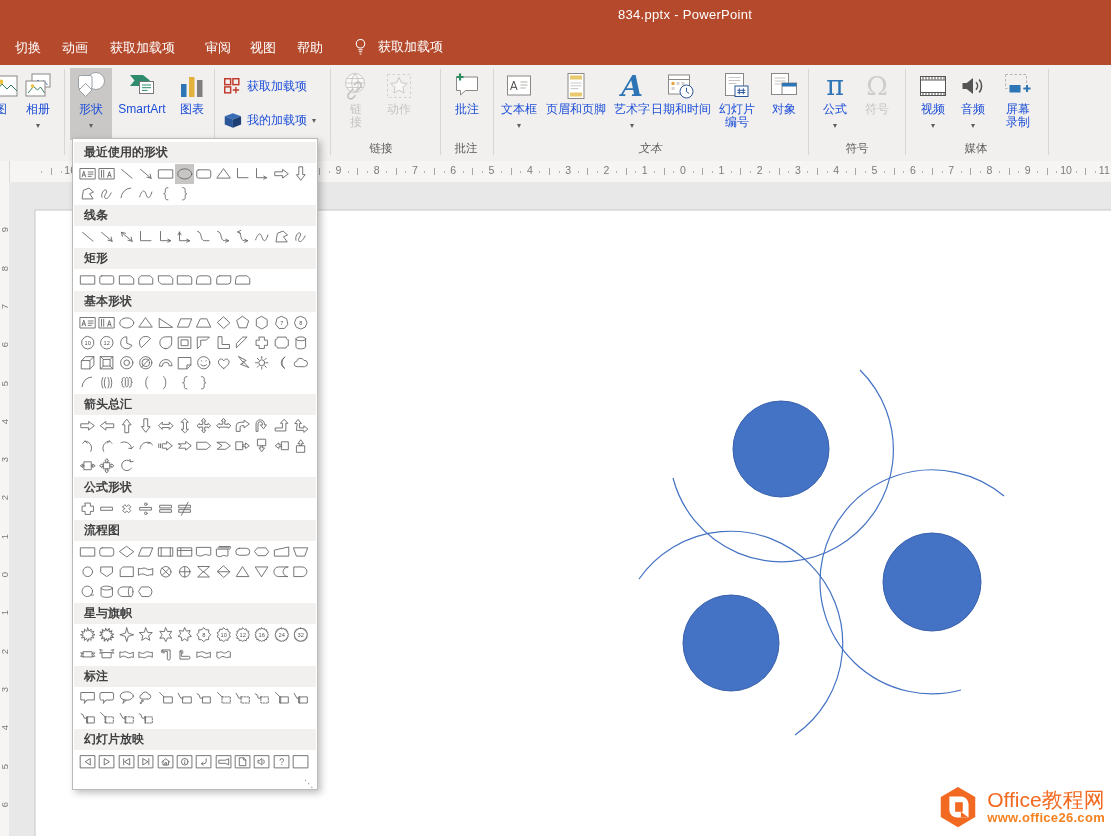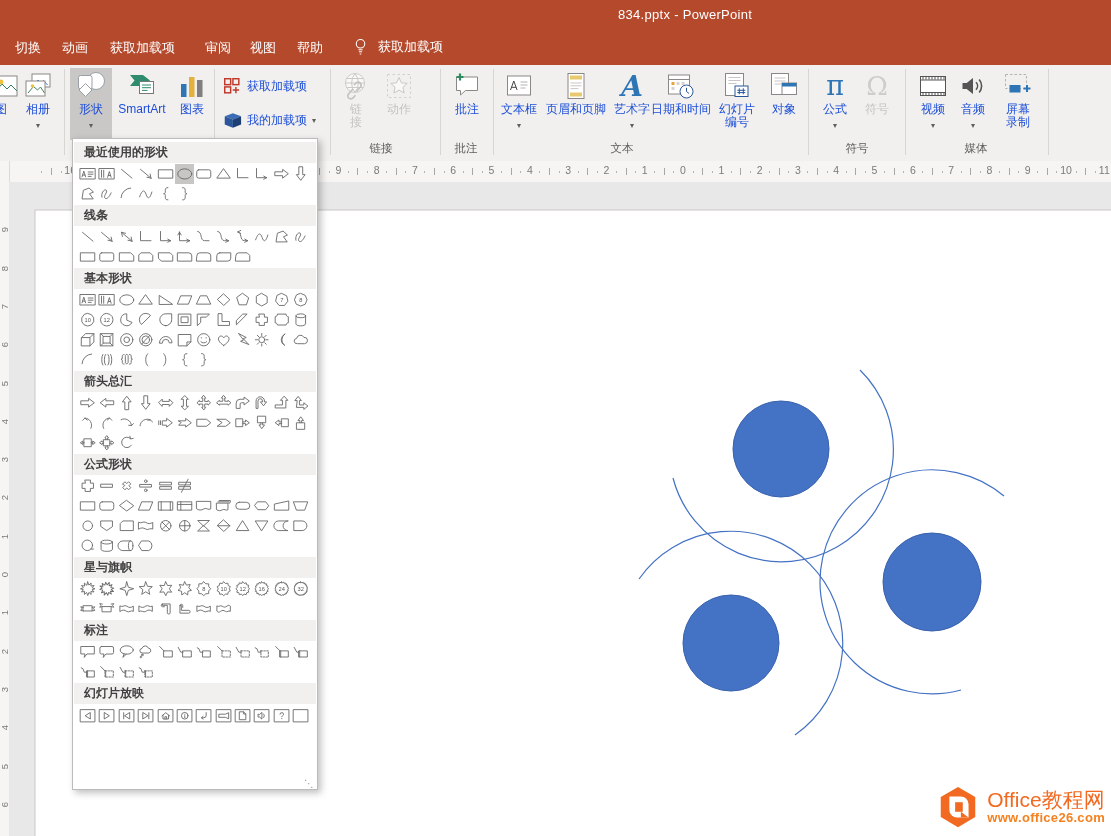--- a/index.html
+++ b/index.html
@@ -214,21 +214,21 @@
           <path d="M5.5 13v6h4.2l6.3 5V8l-6.3 5z" fill="#555"></path>
           <path d="M19 12.2a5.5 5.5 0 010 7.6M22.2 9.5a10 10 0 010 13" stroke="#555" fill="none" stroke-width="1.6"></path>
         </svg></span><span class="rlabel">音频</span><span class="caret">▾</span></div>
     <div class="rbtn" style="left: 992px; width: 52px;"><span class="ricon"><svg viewBox="0 0 32 32">
           <rect x="3.5" y="4.5" width="21" height="14" fill="none" stroke="#b5b3b1" stroke-dasharray="2.5 2"></rect>
           <rect x="7.5" y="15" width="11" height="7.5" fill="#2e75b6"></rect>
           <path d="M21.5 18.5h7M25 15v7" stroke="#2e75b6" stroke-width="2" fill="none"></path>
         </svg></span><span class="rlabel w22">屏幕录制</span></div>
     <div class="glabel" style="left: 381px;">链接</div>
     <div class="glabel" style="left: 466px;">批注</div>
-    <div class="glabel" style="left: 622px;">文本</div>
+    <div class="glabel" style="left: 650px; font-style: italic;">文本</div>
     <div class="glabel" style="left: 857px;">符号</div>
     <div class="glabel" style="left: 976px;">媒体</div>
   </div>
 
 <div id="vruler">
     <span style="top: 63.3px;">9</span>
     <span style="top: 101.6px;">8</span>
     <span style="top: 139.9px;">7</span>
     <span style="top: 178.2px;">6</span>
     <span style="top: 216.5px;">5</span>
@@ -527,20 +527,21 @@
           <svg viewBox="0 0 20 20">
             <path d="M3.5 15.5L5 6l6.5-2.5L16.5 8l-4.5 2 4 5.5z"></path>
           </svg>
         </div>
         <div class="cell">
           <svg viewBox="0 0 20 20">
             <path d="M4.5 14c-1.5-5 3-10 5-8s-4 7-1.5 9 5-2 7-6"></path>
           </svg>
         </div>
       </div>
+      <div class="sechead">矩形</div>
       <div class="srow">
         <div class="cell">
           <svg viewBox="0 0 20 20">
             <rect x="2" y="5.5" width="16" height="9.5"></rect>
           </svg>
         </div>
         <div class="cell">
           <svg viewBox="0 0 20 20">
             <rect x="2" y="5.5" width="16" height="9.5" rx="2.2"></rect>
           </svg>
@@ -1003,20 +1004,21 @@
           </svg>
         </div>
         <div class="cell">
           <svg viewBox="0 0 20 20">
             <rect x="3.5" y="6" width="13" height="3"></rect>
             <rect x="3.5" y="11" width="13" height="3"></rect>
             <path d="M13.8 2.5l-7.6 15"></path>
           </svg>
         </div>
       </div>
+      <div class="sechead">流程图</div>
       <div class="srow">
         <div class="cell">
           <svg viewBox="0 0 20 20">
             <rect x="2" y="5.5" width="16" height="9.5"></rect>
           </svg>
         </div>
         <div class="cell">
           <svg viewBox="0 0 20 20">
             <rect x="2" y="5.5" width="16" height="9.5" rx="2.8"></rect>
           </svg>

